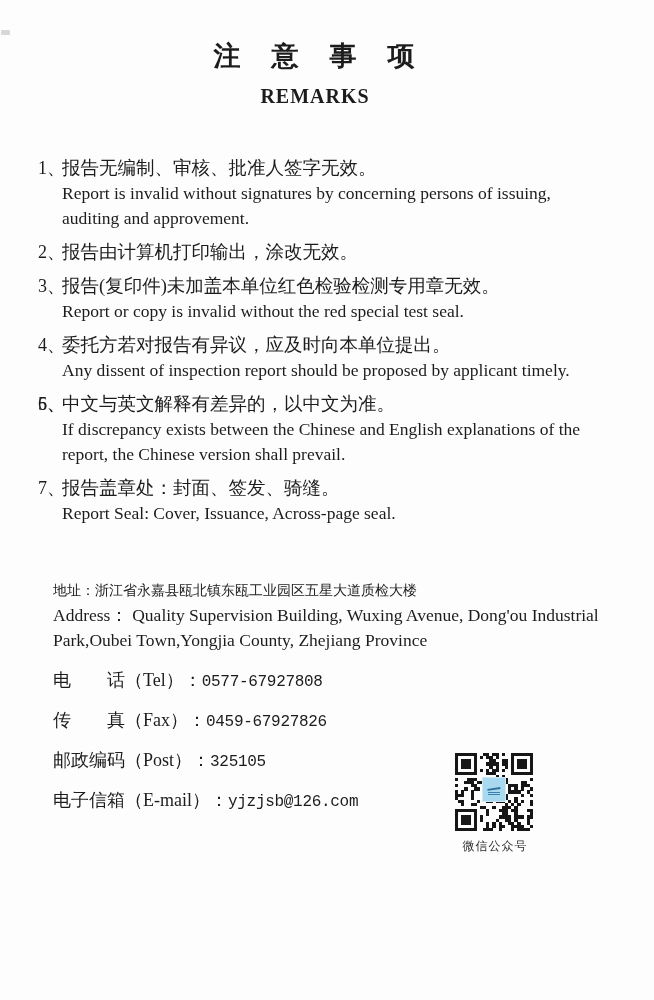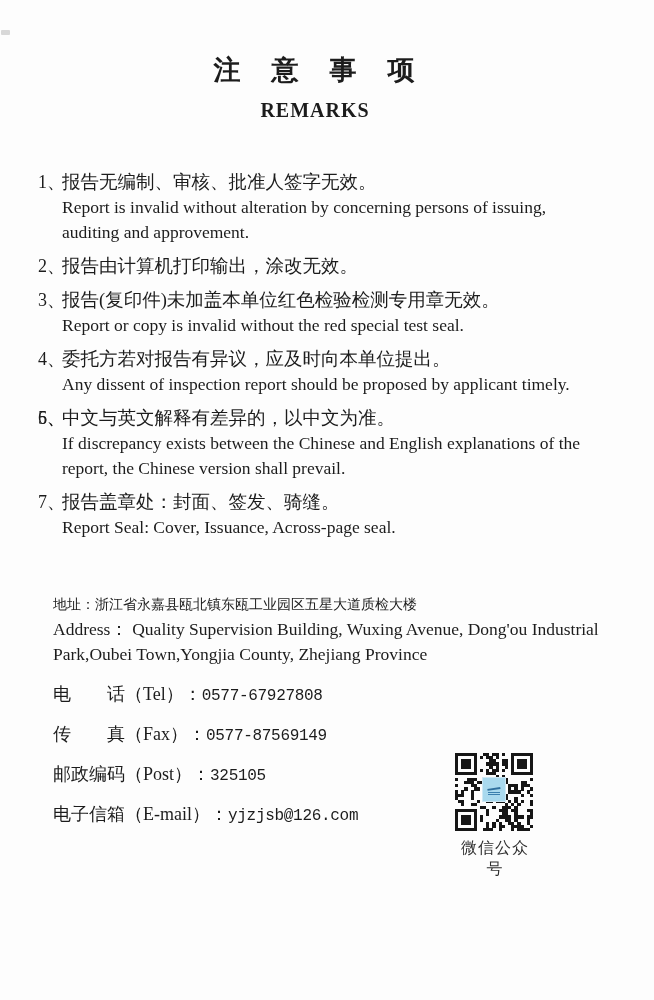--- a/index.html
+++ b/index.html
@@ -10,21 +10,21 @@
     background:#fdfdfd;
     font-family:"Liberation Serif","DejaVu Serif",serif;
     color:#1c1c1c;
     overflow:hidden;
   }
   .smudge {
     position:absolute; left:1px; top:30px;
     width:9px; height:5px;
     background:#b9b9b9; opacity:.55; border-radius:1px;
   }
-  .head { padding-top:54px; width:630px; text-align:center; }
+  .head { padding-top:40px; width:630px; text-align:center; }
   .title-cn {
     font-size:27px; font-weight:700; letter-spacing:2px; line-height:1.2;
   }
   .title-en {
     margin-top:13px; font-size:20px; font-weight:700; letter-spacing:1px;
   }
   .items { margin-top:48px; }
   .item {
     position:relative;
     margin:0 0 9px 38px;
@@ -62,40 +62,40 @@
     position:absolute; left:4px; top:4px; width:13px; height:6px;
     border-bottom:2px solid #2f6f9e;
     transform:rotate(-8deg);
   }
   .qr-logo .mark2 {
     position:absolute; left:5px; top:14px; width:12px; height:5px;
     background:repeating-linear-gradient(#3a7fae 0 1px, transparent 1px 2.5px);
   }
   .qr-caption {
     margin-top:7px; text-align:center;
-    font-size:16px; letter-spacing:1px; color:#2e2e2e;
+    font-size:12px; letter-spacing:1px; color:#2e2e2e;
   }
 </style>
 </head>
 <body>
 
 <div class="page">
 
   <div class="smudge"></div>
 
   <div class="head">
     <div class="title-cn">注　意　事　项</div>
     <div class="title-en">REMARKS</div>
   </div>
 
   <div class="items">
     <div class="item">
       <span class="num">1、</span>
       <div class="cn">报告无编制、审核、批准人签字无效。</div>
-      <div class="en">Report is invalid without alteration by concerning persons of issuing,
+      <div class="en">Report is invalid without signatures by concerning persons of issuing,
 auditing and approvement.</div>
     </div>
     <div class="item">
       <span class="num">2、</span>
       <div class="cn">报告由计算机打印输出，涂改无效。</div>
     </div>
     <div class="item">
       <span class="num">3、</span>
       <div class="cn">报告(复印件)未加盖本单位红色检验检测专用章无效。</div>
       <div class="en">Report or copy is invalid without the red special test seal.</div>
@@ -125,21 +125,21 @@
     <div class="cn">地址：浙江省永嘉县瓯北镇东瓯工业园区五星大道质检大楼</div>
     <div class="en">Address： Quality Supervision Building, Wuxing Avenue, Dong'ou Industrial
 Park,Oubei Town,Yongjia County, Zhejiang Province</div>
   </div>
 
   <div class="contact">
     <div class="contact-row">
       <span class="contact-label">电　　话（Tel）：</span><span class="contact-value">0577-67927808</span>
     </div>
     <div class="contact-row">
-      <span class="contact-label">传　　真（Fax）：</span><span class="contact-value">0577-87569149</span>
+      <span class="contact-label">传　　真（Fax）：</span><span class="contact-value">0459-67927826</span>
     </div>
     <div class="contact-row">
       <span class="contact-label">邮政编码（Post）：</span><span class="contact-value">325105</span>
     </div>
     <div class="contact-row">
       <span class="contact-label">电子信箱（E-mail）：</span><span class="contact-value">yjzjsb@126.com</span>
     </div>
   </div>
 
   <div class="qr-block">

